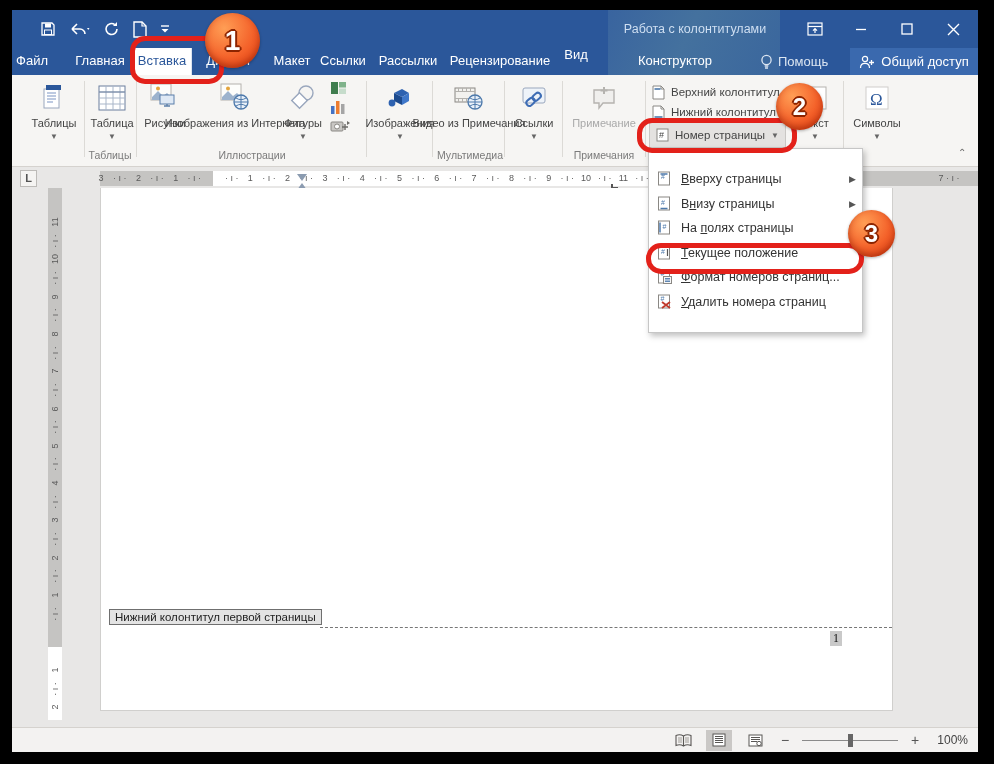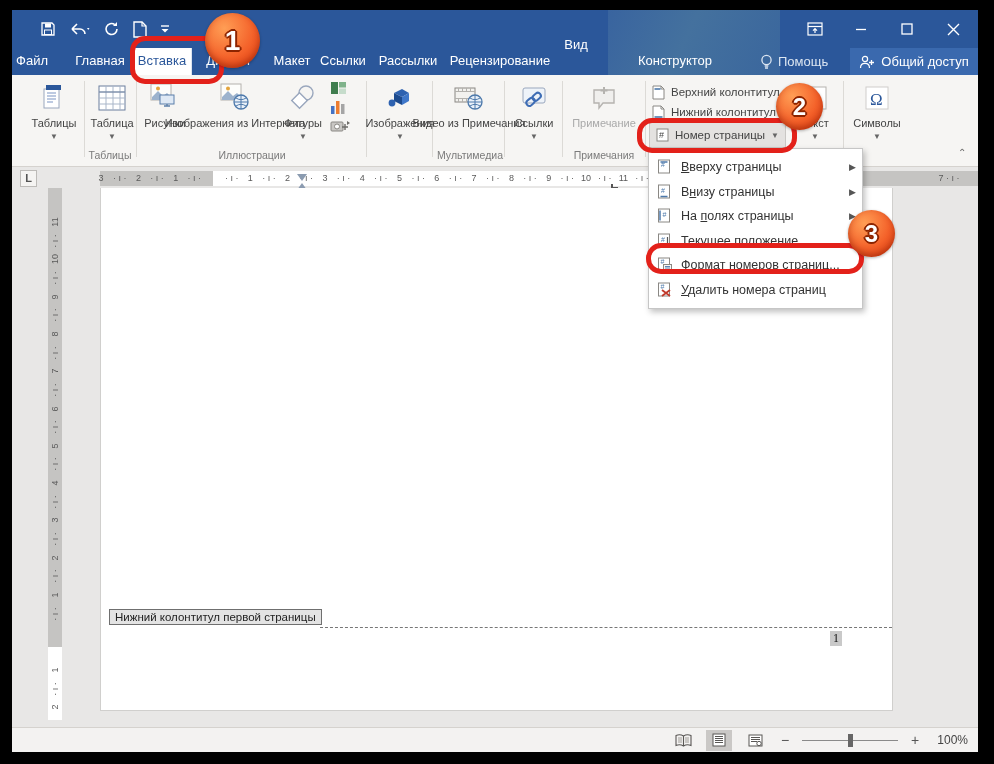--- a/index.html
+++ b/index.html
@@ -60,21 +60,21 @@
   .tabstop { position:absolute; left:511px; top:13px; width:7px; height:5px; border-left:2px solid #555; border-bottom:2px solid #555; }
   .page { position:absolute; left:88px; top:21px; width:793px; height:523px; background:#fff; border:1px solid #d0cfcd; border-top:none; }
   .footer-tag { position:absolute; left:8px; top:421px; background:#e3e3e3; border:1px solid #6f6f6f;
                 font-size:11.5px; color:#222; padding:1px 5px; white-space:nowrap; }
   .footer-dash { position:absolute; left:219px; top:439px; right:0; border-top:1px dashed #777; }
   .page-num { position:absolute; left:729px; top:443px; background:#c9c9c9; font-size:12px; color:#111;
               font-family:"Liberation Serif", serif; padding:0 3px; }
 
   
   .menu { position:absolute; left:636px; top:138px; width:215px; background:#fff; border:1px solid #c6c6c6;
-          box-shadow:2px 3px 6px rgba(0,0,0,.25); padding:6px 0; z-index:30; }
+          box-shadow:2px 3px 6px rgba(0,0,0,.25); padding:18px 0; z-index:30; }
   .menu-item { height:24.5px; display:flex; align-items:center; gap:9px; padding:0 6px 0 8px; font-size:12.5px; color:#333; }
   .menu-item .mlabel { flex:1; white-space:nowrap; }
   .menu-item .sub { color:#555; font-size:9px; }
   .menu-item u { text-decoration:underline; }
 
   
   .hl-rect { position:absolute; border:5px solid #e3211a; border-radius:15px; z-index:40; }
   .step-circle { position:absolute; border-radius:50%; z-index:50;
                  background:radial-gradient(circle at 35% 28%, #ff9e55 0%, #f4622a 55%, #dd3a0e 100%);
                  box-shadow:inset 0 -3px 6px rgba(120,20,0,.45), 0 1px 3px rgba(0,0,0,.3);
@@ -133,20 +133,21 @@
         </svg>
     </span>
     <span class="qbtn">
       <svg width="10" height="12" viewBox="0 0 10 12">
           <path d="M1 3 h8" stroke="#fff" stroke-width="1.4"></path>
           <path d="M1.5 6 L5 9.5 L8.5 6 z" fill="#fff"></path>
         </svg>
     </span>
   </div>
 
+  <div class="win-title ctx-title">Работа с колонтитулами</div>
 
   <div class="win-controls">
     <span class="wc">
       <svg width="16" height="14" viewBox="0 0 16 14">
           <rect x="1" y="1" width="14" height="12" fill="none" stroke="#fff" stroke-width="1.2"></rect>
           <path d="M1 4.5 h14" stroke="#fff" stroke-width="1.2"></path>
           <path d="M8 11 v-4 M6 8.6 L8 6.6 L10 8.6" fill="none" stroke="#fff" stroke-width="1.2"></path>
         </svg>
     </span>
     <span class="wc">
@@ -168,21 +169,21 @@
 
   <div id="tabs">
       <div class="tab" style="left: 20px; top: 38px;">Файл</div>
       <div class="tab" style="left: 88px; top: 38px;">Главная</div>
       <div class="tab selected" style="left: 150px; top: 38px;">Вставка</div>
       <div class="tab" style="left: 216px; top: 38px;">Дизайн</div>
       <div class="tab" style="left: 280px; top: 38px;">Макет</div>
       <div class="tab" style="left: 331px; top: 38px;">Ссылки</div>
       <div class="tab" style="left: 396px; top: 38px;">Рассылки</div>
       <div class="tab" style="left: 488px; top: 38px;">Рецензирование</div>
-      <div class="tab" style="left: 564px; top: 22px; text-align: center;">Вид</div>
+      <div class="tab" style="left: 564px; top: 32px; text-align: center;">Вид</div>
       <div class="tab" style="left: 663px; top: 38px;">Конструктор</div>
     </div>
 
   <div class="help-zone">
     <svg width="13" height="16" viewBox="0 0 13 16">
         <circle cx="6.5" cy="6" r="4.6" fill="none" stroke="#dbe5f1" stroke-width="1.3"></circle>
         <path d="M4.7 12 h3.6 M5 14 h3" stroke="#dbe5f1" stroke-width="1.3"></path>
       </svg>
     <span>Помощь</span>
   </div>

